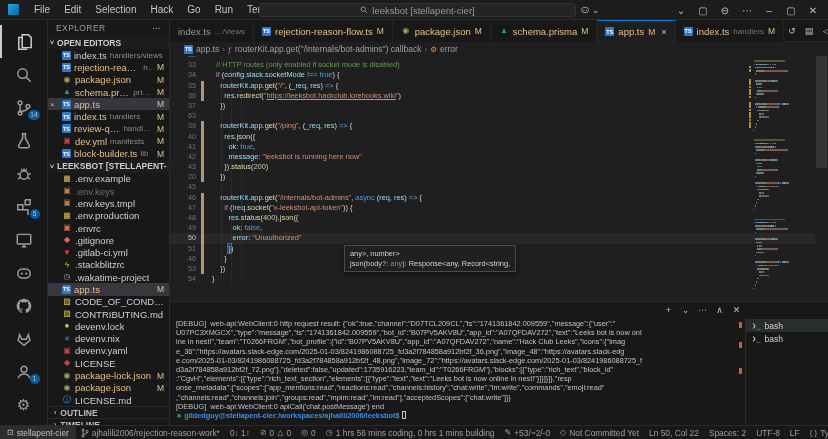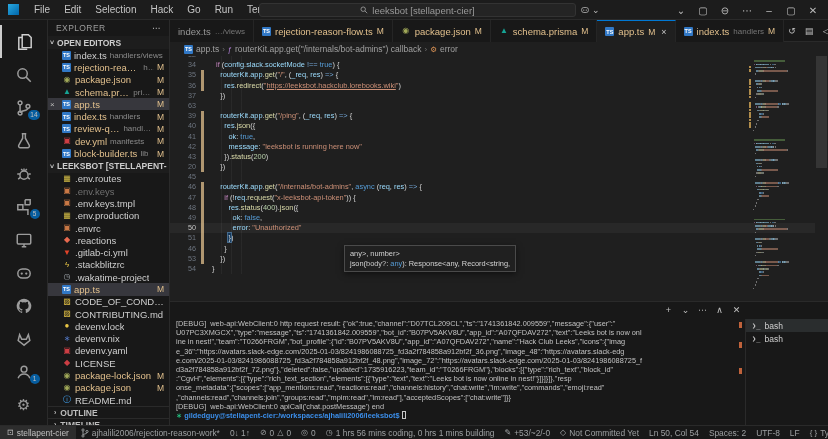--- a/index.html
+++ b/index.html
@@ -279,41 +279,41 @@
           <span class="mbadge">M</span>
         </div>
       </div>
     <div class="sb-sec">
         <span style="font-size:7px">˅</span>
         <span style="white-space:nowrap;overflow:hidden">LEEKSBOT [STELLAPENT-CIER]</span>
       </div>
     <div id="file-tree">
         <div class="sb-row">
           <span class="ficon" style="color: rgb(216, 193, 70);">▦</span>
-          <span class="name norm">.env.routes</span>
+          <span class="name norm">.env.example</span>
         </div>
         <div class="sb-row">
           <span class="ficon" style="color: rgb(201, 120, 69);">▣</span>
           <span class="name dim">.env.keys</span>
         </div>
         <div class="sb-row">
           <span class="ficon" style="color: rgb(201, 120, 69);">▣</span>
           <span class="name norm">.env.keys.tmpl</span>
         </div>
         <div class="sb-row">
           <span class="ficon" style="color: rgb(216, 193, 70);">▦</span>
           <span class="name norm">.env.production</span>
         </div>
         <div class="sb-row">
           <span class="ficon" style="color: rgb(201, 120, 69);">▣</span>
           <span class="name norm">.envrc</span>
         </div>
         <div class="sb-row">
           <span class="ficon" style="color: rgb(232, 105, 79);">◆</span>
-          <span class="name norm">.reactions</span>
+          <span class="name norm">.gitignore</span>
         </div>
         <div class="sb-row">
           <span class="ficon" style="color: rgb(226, 67, 41);">▼</span>
           <span class="name norm">.gitlab-ci.yml</span>
         </div>
         <div class="sb-row">
           <span class="ficon" style="color: rgb(232, 197, 69);">ϟ</span>
           <span class="name norm">.stackblitzrc</span>
         </div>
         <div class="sb-row">
@@ -354,21 +354,21 @@
           <span class="name mod">package-lock.json</span>
           <span class="mbadge">M</span>
         </div>
         <div class="sb-row">
           <span class="ficon" style="color: rgb(160, 168, 88);">◉</span>
           <span class="name mod">package.json</span>
           <span class="mbadge">M</span>
         </div>
         <div class="sb-row">
           <span class="ficon" style="color: rgb(66, 165, 245);">ⓘ</span>
-          <span class="name norm">README.md</span>
+          <span class="name norm">LICENSE.md</span>
         </div>
       </div>
     <div id="sb-footers">
         <div class="sb-foot">
           <span style="font-size:7px">›</span>
           <span>OUTLINE</span>
         </div>
         <div class="sb-foot">
           <span style="font-size:7px">›</span>
           <span>TIMELINE</span>
@@ -421,34 +421,35 @@
         <span class="bc-sep">›</span>
         <span class="bc-ic" style="color: rgb(177, 128, 215);">ƒ</span>
         <span>routerKit.app.get("/internals/bot-admins") callback</span>
         <span class="bc-sep">›</span>
         <span class="bc-ic" style="color: rgb(217, 146, 85);">⚙</span>
         <span>error</span>
       </div>
     <div class="codewrap">
       <div class="code-lines" id="code-lines">
           <div class="cl"><span class="num">32</span><span class="txt"></span></div>
+          <div class="cl"><span class="num">33</span><span class="txt"><span class="tk-c">  // HTTP routes (only enabled if socket mode is disabled)</span></span></div>
           <div class="cl"><span class="num">34</span><span class="txt"><span class="tk-p">  </span><span class="tk-k">if</span><span class="tk-p"> (</span><span class="tk-v">config</span><span class="tk-p">.</span><span class="tk-v">slack</span><span class="tk-p">.</span><span class="tk-v">socketMode</span><span class="tk-p"> </span><span class="tk-o">!==</span><span class="tk-p"> </span><span class="tk-b">true</span><span class="tk-p">) {</span></span></div>
           <div class="cl"><span class="num">35</span><span class="gut"></span><span class="txt"><span class="tk-p">    </span><span class="tk-v">routerKit</span><span class="tk-p">.</span><span class="tk-v">app</span><span class="tk-p">.</span><span class="tk-f">get</span><span class="tk-p">(</span><span class="tk-s">"/"</span><span class="tk-p">, (</span><span class="tk-v">_req</span><span class="tk-p">, </span><span class="tk-v">res</span><span class="tk-p">) </span><span class="tk-o">=&gt;</span><span class="tk-p"> {</span></span></div>
           <div class="cl"><span class="num">36</span><span class="gut"></span><span class="txt"><span class="tk-p">      </span><span class="tk-v">res</span><span class="tk-p">.</span><span class="tk-f">redirect</span><span class="tk-p">(</span><span class="tk-s">"</span><span class="tk-u">https://leeksbot.hackclub.lorebooks.wiki</span><span class="tk-s">"</span><span class="tk-p">)</span></span></div>
           <div class="cl"><span class="num">37</span><span class="txt"><span class="tk-p">    })</span></span></div>
           <div class="cl"><span class="num">63</span><span class="txt"></span></div>
           <div class="cl"><span class="num">39</span><span class="gut"></span><span class="txt"><span class="tk-p">    </span><span class="tk-v">routerKit</span><span class="tk-p">.</span><span class="tk-v">app</span><span class="tk-p">.</span><span class="tk-f">get</span><span class="tk-p">(</span><span class="tk-s">"/ping"</span><span class="tk-p">, (</span><span class="tk-v">_req</span><span class="tk-p">, </span><span class="tk-v">res</span><span class="tk-p">) </span><span class="tk-o">=&gt;</span><span class="tk-p"> {</span></span></div>
           <div class="cl"><span class="num">40</span><span class="gut"></span><span class="txt"><span class="tk-p">      </span><span class="tk-v">res</span><span class="tk-p">.</span><span class="tk-f">json</span><span class="tk-p">({</span></span></div>
           <div class="cl"><span class="num">41</span><span class="gut"></span><span class="txt"><span class="tk-p">        </span><span class="tk-v">ok</span><span class="tk-p">: </span><span class="tk-b">true</span><span class="tk-p">,</span></span></div>
           <div class="cl"><span class="num">42</span><span class="gut"></span><span class="txt"><span class="tk-p">        </span><span class="tk-v">message</span><span class="tk-p">: </span><span class="tk-s">"leeksbot is running here now"</span></span></div>
           <div class="cl"><span class="num">43</span><span class="gut"></span><span class="txt"><span class="tk-p">      }).</span><span class="tk-f">status</span><span class="tk-p">(</span><span class="tk-n">200</span><span class="tk-p">)</span></span></div>
           <div class="cl"><span class="num">20</span><span class="gut"></span><span class="txt"><span class="tk-p">    })</span></span></div>
           <div class="cl"><span class="num">45</span><span class="txt"></span></div>
           <div class="cl"><span class="num">46</span><span class="gut"></span><span class="txt"><span class="tk-p">    </span><span class="tk-v">routerKit</span><span class="tk-p">.</span><span class="tk-v">app</span><span class="tk-p">.</span><span class="tk-f">get</span><span class="tk-p">(</span><span class="tk-s">"/internals/bot-admins"</span><span class="tk-p">, </span><span class="tk-b">async</span><span class="tk-p"> (</span><span class="tk-v">req</span><span class="tk-p">, </span><span class="tk-v">res</span><span class="tk-p">) </span><span class="tk-o">=&gt;</span><span class="tk-p"> {</span></span></div>
-          <div class="cl"><span class="num">47</span><span class="gut"></span><span class="txt"><span class="tk-p">      </span><span class="tk-k">if</span><span class="tk-p"> (!</span><span class="tk-v">req</span><span class="tk-p">.</span><span class="tk-f">request</span><span class="tk-p">(</span><span class="tk-s">"x-leeksbot-api-token"</span><span class="tk-p">)) {</span></span></div>
+          <div class="cl"><span class="num">47</span><span class="gut"></span><span class="txt"><span class="tk-p">      </span><span class="tk-k">if</span><span class="tk-p"> (!</span><span class="tk-v">req</span><span class="tk-p">.</span><span class="tk-f">socket</span><span class="tk-p">(</span><span class="tk-s">"x-leeksbot-api-token"</span><span class="tk-p">)) {</span></span></div>
           <div class="cl"><span class="num">48</span><span class="gut"></span><span class="txt"><span class="tk-p">        </span><span class="tk-v">res</span><span class="tk-p">.</span><span class="tk-f">status</span><span class="tk-p">(</span><span class="tk-n">400</span><span class="tk-p">).</span><span class="tk-f">json</span><span class="tk-p">({</span></span></div>
           <div class="cl"><span class="num">49</span><span class="gut"></span><span class="txt"><span class="tk-p">          </span><span class="tk-v">ok</span><span class="tk-p">: </span><span class="tk-b">false</span><span class="tk-p">,</span></span></div>
           <div class="cl cur"><span class="num">50</span><span class="gut"></span><span class="txt"><span class="tk-p">          </span><span class="tk-v">error</span><span class="tk-p">: </span><span class="tk-s">"Unauthorized"</span></span></div>
           <div class="cl"><span class="num">51</span><span class="gut"></span><span class="txt"><span class="tk-p">        </span><span class="tk-m">}</span><span class="tk-p">)</span></span></div>
           <div class="cl"><span class="num">46</span><span class="gut"></span><span class="txt"><span class="tk-p">      }</span></span></div>
           <div class="cl"><span class="num">53</span><span class="gut"></span><span class="txt"><span class="tk-p">    })</span></span></div>
           <div class="cl"><span class="num">54</span><span class="txt"><span class="tk-p">}</span></span></div>
         </div>
       <div class="minimap" id="minimap">
           <div class="mm-row"></div>
@@ -1001,21 +1002,21 @@
     <div class="st-right" id="st-right">
         <div class="st-seg">
           <span class="st-ic">✎</span>
           <span>+53/~2/-0</span>
         </div>
         <div class="st-seg">
           <span class="st-ic">◇</span>
           <span>Not Committed Yet</span>
         </div>
         <div class="st-seg">
-          <span>Ln 50, Col 54</span>
+          <span>Ln 50, Col 22</span>
         </div>
         <div class="st-seg">
           <span>Spaces: 2</span>
         </div>
         <div class="st-seg">
           <span>UTF-8</span>
         </div>
         <div class="st-seg">
           <span>LF</span>
         </div>

